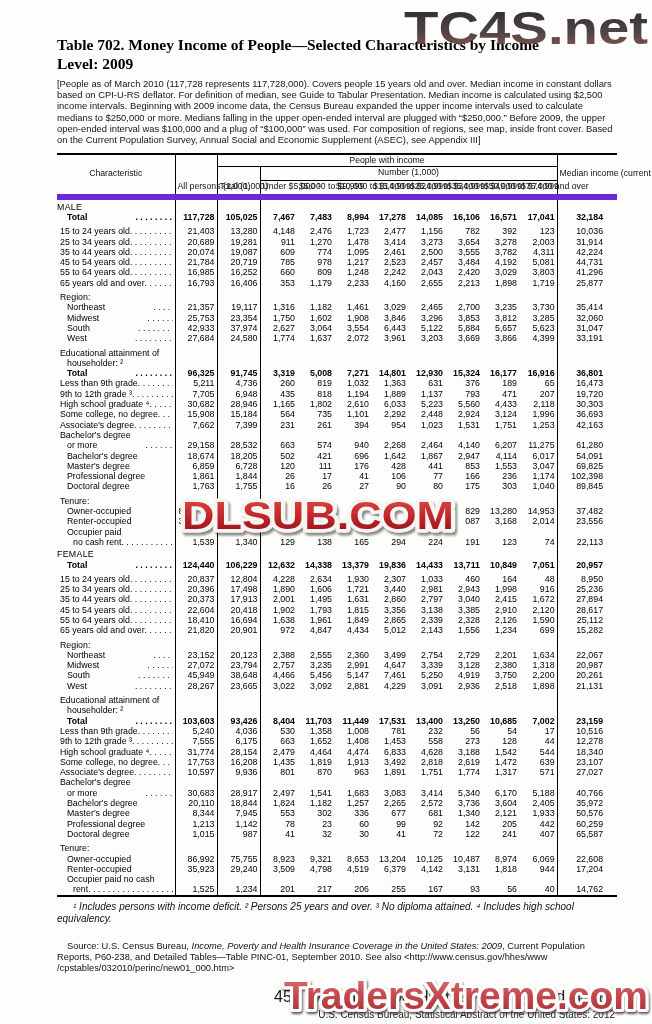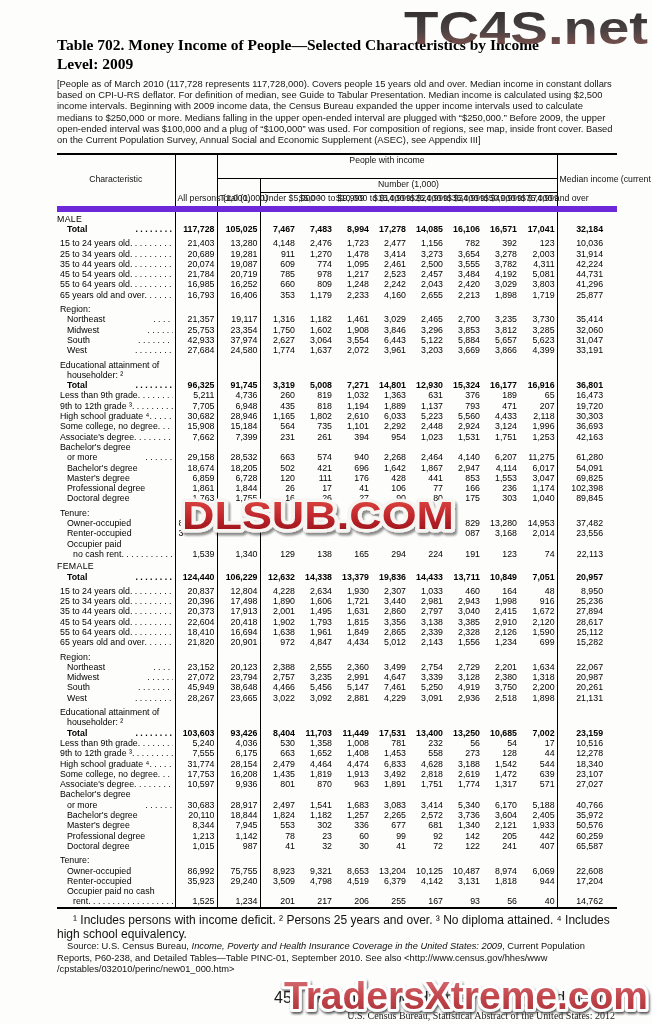--- a/index.html
+++ b/index.html
@@ -12,47 +12,47 @@
   
   .note{font-size:9.4px;line-height:1.2;color:#151515;margin:0 0 7px 0;width:563px;}
   
   table.t{border-collapse:collapse;table-layout:fixed;width:560px;
           border-top:2px solid #000;border-bottom:2px solid #000;}
   table.t th,table.t td{font-family:"Liberation Sans",sans-serif;}
   thead th{font-weight:normal;font-size:8.7px;line-height:1.12;vertical-align:bottom;
            text-align:center;padding:1px 2px 2px 2px;border-bottom:6px solid #6d28d9;}
   th.hchar{vertical-align:middle;}
   th.hallp{text-align:right;}
-  th.hpwi{border-bottom:1px solid #000 !important;padding-bottom:13px;}
+  th.hpwi{border-bottom:1px solid #000 !important;padding-bottom:1px;}
   th.hnum{border-bottom:1px solid #000 !important;}
   th.htotal{text-align:right;}
   th.hmed{vertical-align:middle;}
   .bl{border-left:1px solid #000;}
   tbody td{font-size:8.8px;line-height:10.3px;padding:0 2px;white-space:nowrap;
            text-align:right;vertical-align:bottom;color:#000;}
   tbody td.lab{text-align:left;overflow:hidden;padding-left:0;}
   tbody td.c0,tbody td.c1,tbody td.c2,tbody td.c10{border-left:1px solid #000;}
   tbody td.c10{padding-right:14px;}
   tbody td.fl{text-align:left;padding-left:3px;}
   tr.gap td{padding-top:4px;}
   tr.b td{font-weight:bold;}
   tr.sec td.lab{text-align:left;padding-top:2px;letter-spacing:.3px;}
   .l{display:flex;align-items:baseline;}
   .t{white-space:nowrap;}
   .dots{flex:1;overflow:hidden;white-space:nowrap;color:#000;}
   .dots::before{content:" . . . . . . . . . . . . . . . . . . . . . . . . . . . . . . . .";}
   .ind0{padding-left:3px;}.ind1{padding-left:10px;gap:48px;}.ind2{padding-left:16px;}
   
-  .fn{font-size:12px;line-height:1.2;margin:4px 0 0 0;width:560px;text-indent:16px;}
+  .fn{font-size:10px;line-height:1.2;margin:4px 0 0 0;width:560px;text-indent:16px;font-style:italic;}
   .src{font-size:9.3px;line-height:1.2;margin:0;width:560px;}
-  .src .first{display:block;text-indent:10px;}
+  .src .first{display:block;text-indent:10px;margin-top:16px;}
   
   .pagefoot{margin-top:14px;font-size:16px;color:#1a1a1a;text-align:right;}
   .pagefoot .pno{margin-right:12px;}
-  .credit{text-align:right;font-size:10px;color:#222;margin-top:3px;padding-right:4px;font-family:Liberation Serif, serif;}
+  .credit{text-align:right;font-size:10px;color:#222;margin-top:3px;padding-right:4px;}
   
   .wm{position:absolute;pointer-events:none;}
   .wm-top{top:0;right:-2px;}
   .wm-mid{top:489px;left:176px;}
   .wm-bot{top:972px;right:-2px;}
 </style>
 </head>
 <body>
 
 <div class="page">

